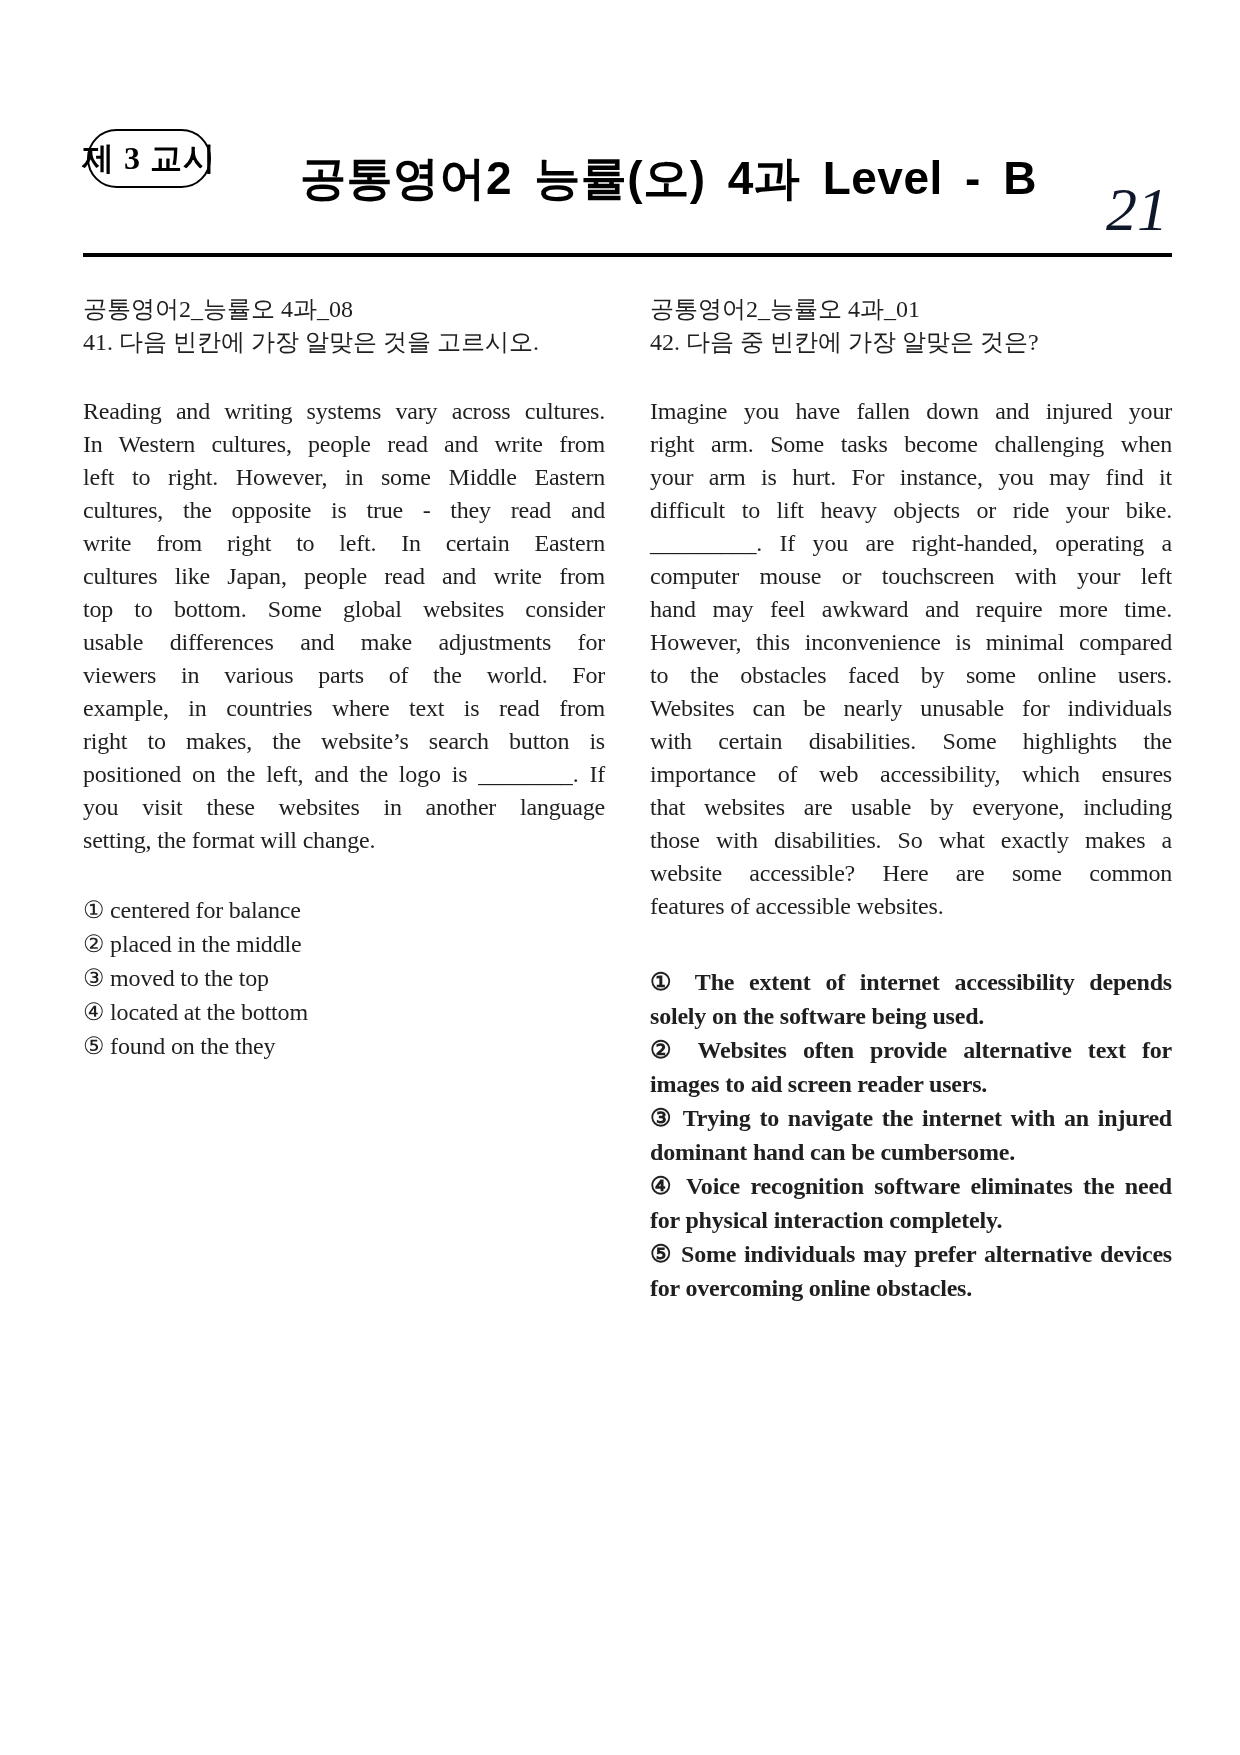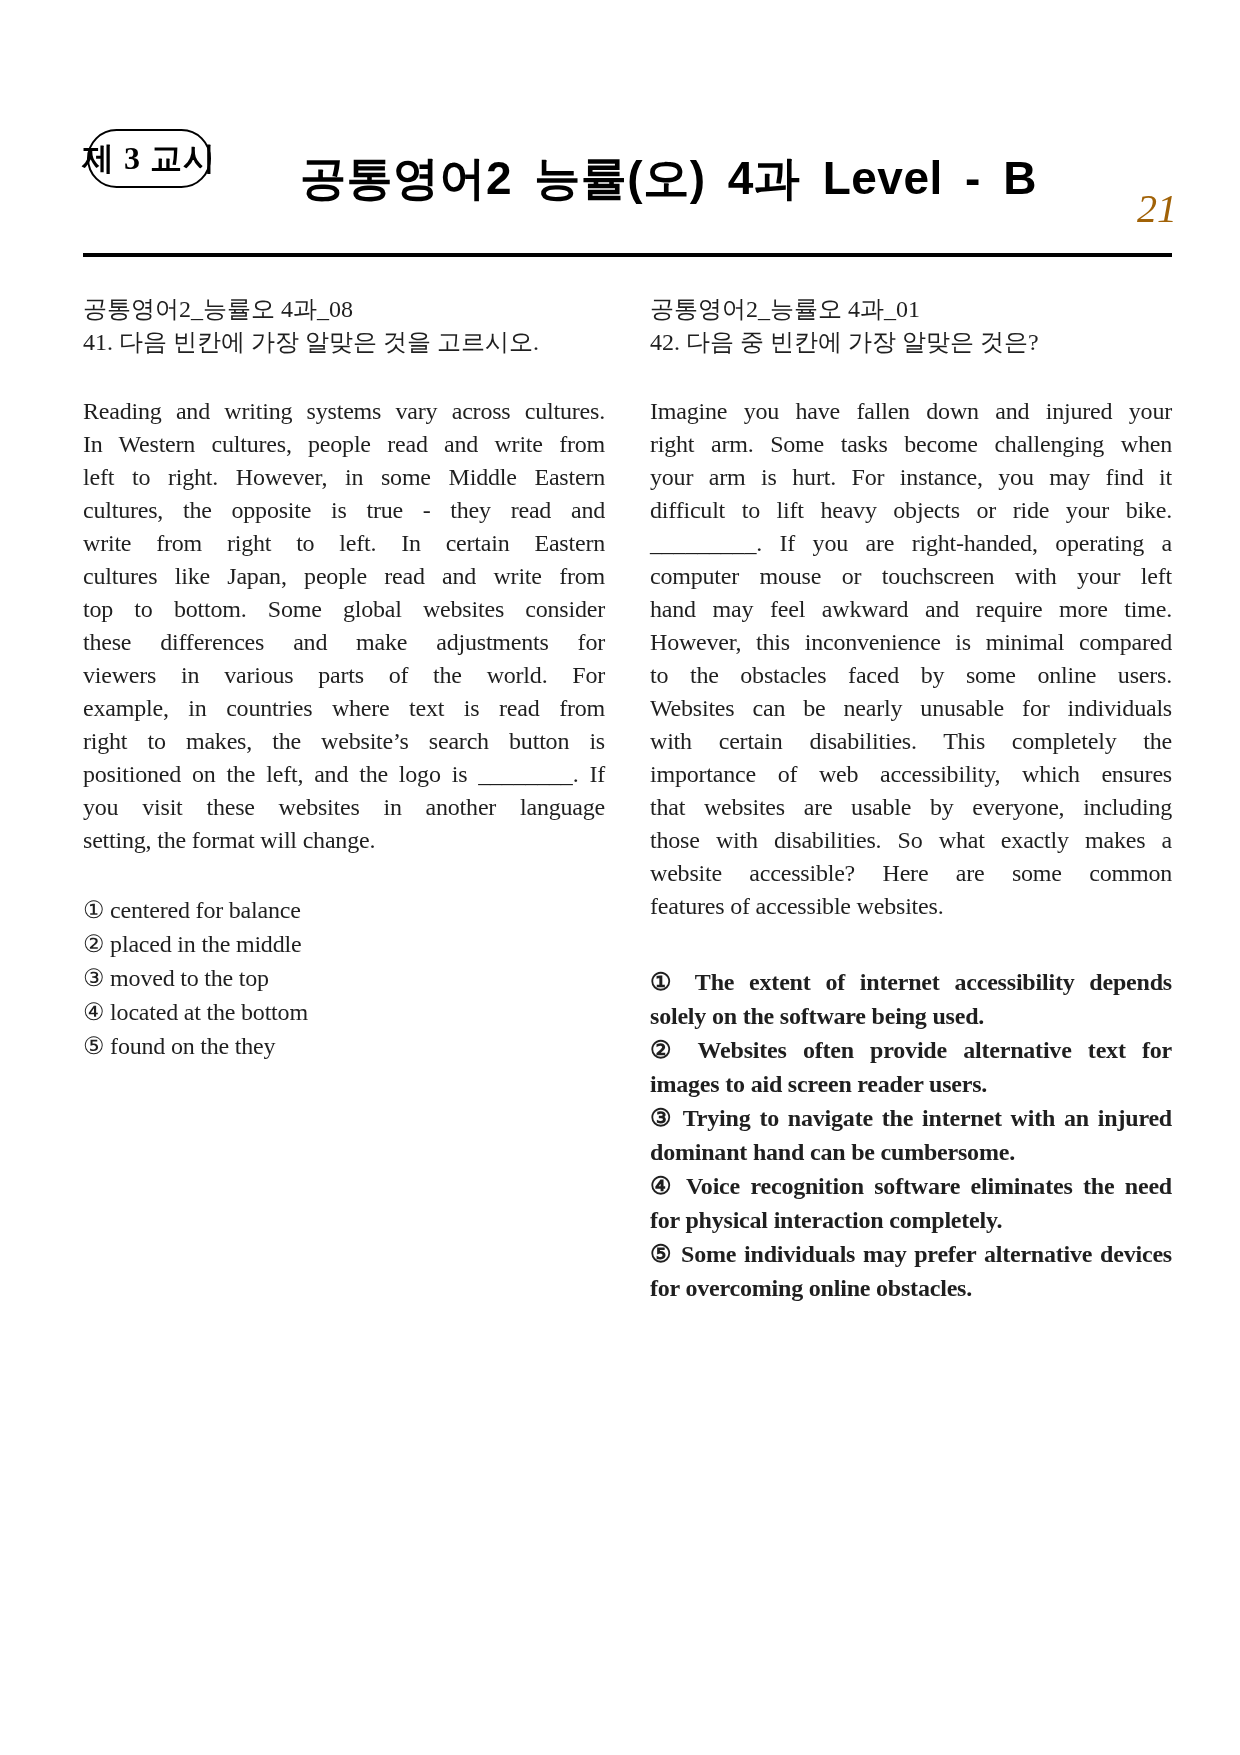--- a/index.html
+++ b/index.html
@@ -29,25 +29,25 @@
     margin: 8px;
     font-family: "Liberation Sans", sans-serif;
     font-weight: 900;
     font-size: 46px; line-height: 60px;
     color: #000;
     letter-spacing: 0.5px;
     word-spacing: 9px;
     white-space: nowrap;
   }
   .page-number {
-    position: absolute; right: 63px; top: 186px;
+    position: absolute; right: 72px; top: 186px;
     font-family: "Liberation Serif", serif;
     font-style: italic;
-    font-size: 40px; line-height: 46px;
-    color: #a16207;
+    font-size: 62px; line-height: 46px;
+    color: #0f172a;
   }
   .header-rule {
     position: absolute; left: 83px; top: 253px;
     width: 1089px; height: 4px;
     background: #000;
   }
 
   
   .col {
     position: absolute; top: 293px;
@@ -93,21 +93,21 @@
     <div class="src-code">공통영어2_능률오 4과_08</div>
     <div class="q-line">41. 다음 빈칸에 가장 알맞은 것을 고르시오.</div>
     <div class="passage">
         <div class="pline">Reading and writing systems vary across cultures.</div>
         <div class="pline">In Western cultures, people read and write from</div>
         <div class="pline">left to right. However, in some Middle Eastern</div>
         <div class="pline">cultures, the opposite is true - they read and</div>
         <div class="pline">write from right to left. In certain Eastern</div>
         <div class="pline">cultures like Japan, people read and write from</div>
         <div class="pline">top to bottom. Some global websites consider</div>
-        <div class="pline">these differences and make adjustments for</div>
+        <div class="pline">usable differences and make adjustments for</div>
         <div class="pline">viewers in various parts of the world. For</div>
         <div class="pline">example, in countries where text is read from</div>
         <div class="pline">right to makes, the website’s search button is</div>
         <div class="pline">positioned on the left, and the logo is ________. If</div>
         <div class="pline">you visit these websites in another language</div>
         <div class="pline last">setting, the format will change.</div>
       </div>
     <div class="options">
         <div class="opt">① centered for balance</div>
         <div class="opt">② placed in the middle</div>
@@ -124,21 +124,21 @@
         <div class="pline">Imagine you have fallen down and injured your</div>
         <div class="pline">right arm. Some tasks become challenging when</div>
         <div class="pline">your arm is hurt. For instance, you may find it</div>
         <div class="pline">difficult to lift heavy objects or ride your bike.</div>
         <div class="pline">_________. If you are right-handed, operating a</div>
         <div class="pline">computer mouse or touchscreen with your left</div>
         <div class="pline">hand may feel awkward and require more time.</div>
         <div class="pline">However, this inconvenience is minimal compared</div>
         <div class="pline">to the obstacles faced by some online users.</div>
         <div class="pline">Websites can be nearly unusable for individuals</div>
-        <div class="pline">with certain disabilities. This completely the</div>
+        <div class="pline">with certain disabilities. Some highlights the</div>
         <div class="pline">importance of web accessibility, which ensures</div>
         <div class="pline">that websites are usable by everyone, including</div>
         <div class="pline">those with disabilities. So what exactly makes a</div>
         <div class="pline">website accessible? Here are some common</div>
         <div class="pline last">features of accessible websites.</div>
       </div>
     <div class="options">
       <div>
           <div class="pline">① The extent of internet accessibility depends</div>
           <div class="pline last">solely on the software being used.</div>

